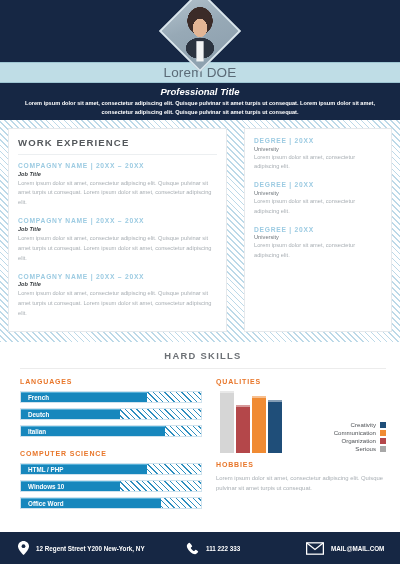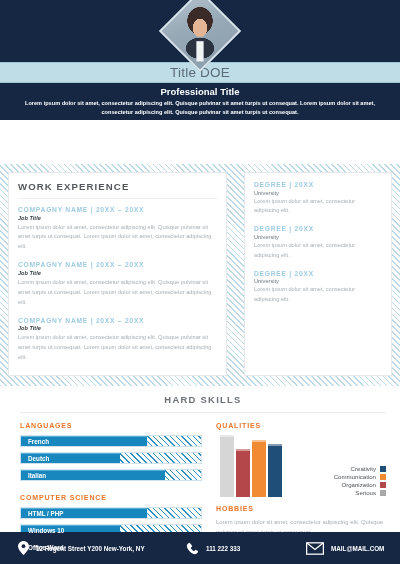--- a/index.html
+++ b/index.html
@@ -67,20 +67,21 @@
     color: #5b6b77;
     font-size: 13.5px;
     letter-spacing: .2px;
   }
   .prof-title {
     position: absolute;
     left: 0; right: 0; top: 86px;
     text-align: center;
     color: #ffffff;
     font-size: 9.5px;
+    font-style: italic;
     font-weight: bold;
   }
   .header-desc {
     position: absolute;
     left: 16px; right: 16px; top: 99px;
     text-align: center;
     color: #ffffff;
     font-size: 5.6px;
     line-height: 1.65;
     font-weight: bold;
@@ -92,21 +93,20 @@
     background-color: #ffffff;
     background-image: repeating-linear-gradient(
       45deg,
       #bcd9e8 0px, #bcd9e8 1.2px,
       #ffffff 1.2px, #ffffff 4.2px
     );
     padding: 8px 8px 10px 8px;
     height: 222px;
     display: flex;
     gap: 17px;
-    margin-top: 44px;
   }
   .card {
     background: #ffffff;
     border: 1px solid #e6e9ec;
     padding: 8px 9px 9px 9px;
   }
   .card-work { flex: 0 0 219px; }
   .card-edu  { flex: 1 1 auto; }
 
   .sec-title {
@@ -278,21 +278,21 @@
 
 <div id="page">
 
   <div class="header">
     <div class="photo-wrap">
       <div class="photo-diamond">
         <div class="photo-inner"></div>
       </div>
     </div>
     <div class="name-bar">
-      <div class="name-text">Title DOE</div>
+      <div class="name-text">Lorem DOE</div>
     </div>
     <div class="prof-title">Professional Title</div>
     <div class="header-desc">Lorem ipsum dolor sit amet, consectetur adipiscing elit. Quisque pulvinar sit amet turpis ut consequat. Lorem ipsum dolor sit amet, consectetur adipiscing elit. Quisque pulvinar sit amet turpis ut consequat.</div>
   </div>
 
   <div class="stripe-band">
 
     <div class="card card-work">
       <div class="sec-title">WORK EXPERIENCE</div>
 

